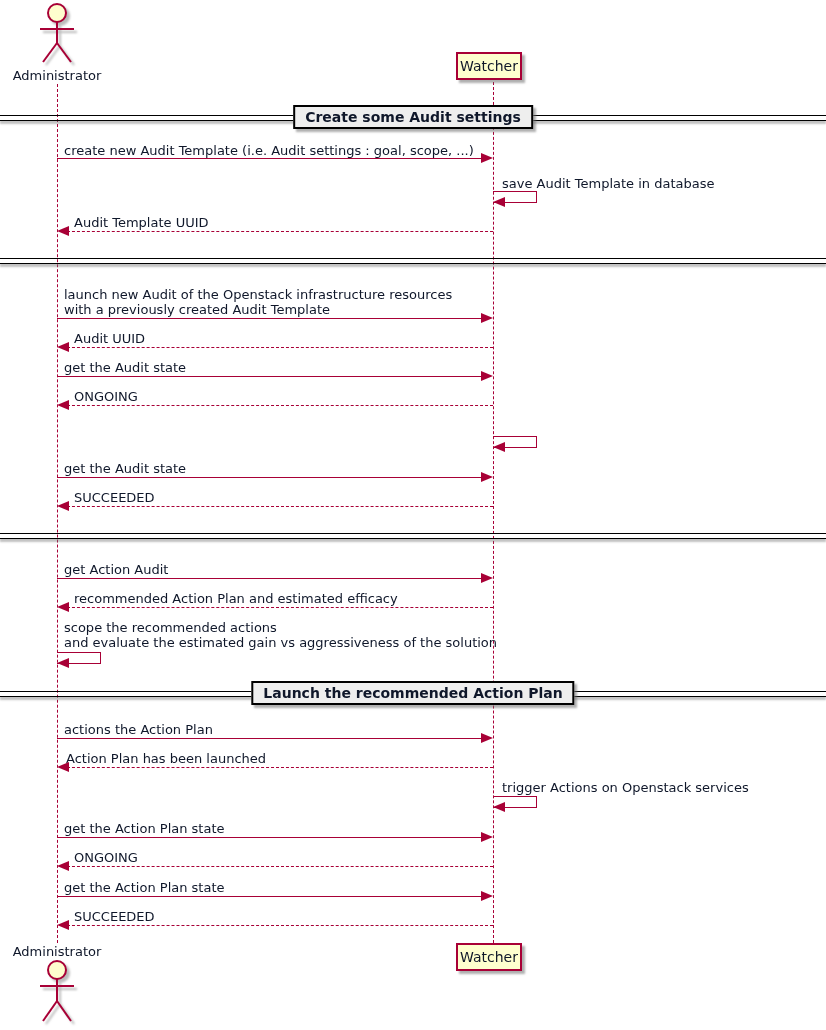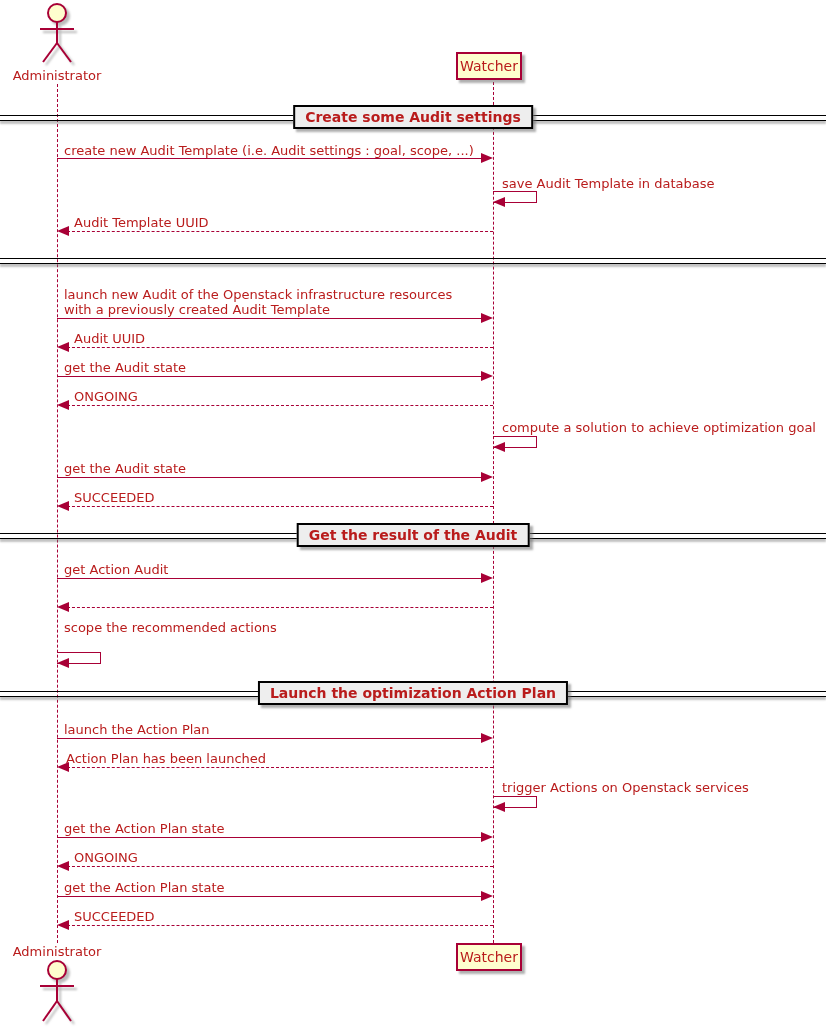--- a/index.html
+++ b/index.html
@@ -1,21 +1,21 @@
 <!DOCTYPE html>
 <html><head>
 <meta charset="utf-8">
 <style>
   html,body{margin:0;padding:0;background:#ffffff;}
   #diagram{
     position:relative;
     width:826px;height:1030px;
     background:#ffffff;
     font-family:"DejaVu Sans","Liberation Sans",sans-serif;
-    font-size:13px;color:#b91c1c;
+    font-size:13px;color:#0f172a;
     overflow:hidden;
   }
   
   .lifeline{
     position:absolute;width:0;
     border-left:1px dashed #A80036;
   }
   
   .participant{
     position:absolute;
@@ -102,50 +102,50 @@
   <div class="ah-l" style="left:57px;top:342px;"></div>
 
   <div class="msg-text" style="left:64px;top:360px;">get the Audit state</div>
   <div class="line-solid" style="left:57px;top:376px;width:426px;"></div>
   <div class="ah-r" style="left:481px;top:371px;"></div>
 
   <div class="msg-text" style="left:74px;top:389px;">ONGOING</div>
   <div class="line-return" style="left:67px;top:405px;width:426px;"></div>
   <div class="ah-l" style="left:57px;top:400px;"></div>
 
-  <div class="msg-text" style="left:502px;top:420px;">compute a solution to achieve optimization goal</div>
   <div class="self-loop" style="left:493px;top:436px;"></div>
   <div class="ah-l" style="left:493px;top:442px;"></div>
 
   <div class="msg-text" style="left:64px;top:461px;">get the Audit state</div>
   <div class="line-solid" style="left:57px;top:477px;width:426px;"></div>
   <div class="ah-r" style="left:481px;top:472px;"></div>
 
   <div class="msg-text" style="left:74px;top:490px;">SUCCEEDED</div>
   <div class="line-return" style="left:67px;top:506px;width:426px;"></div>
   <div class="ah-l" style="left:57px;top:501px;"></div>
 
   <div class="divider-lines" style="top:533px;"></div>
-  <div class="divider-box" style="top:523px;">Get the result of the Audit</div>
 
   <div class="msg-text" style="left:64px;top:562px;">get Action Audit</div>
   <div class="line-solid" style="left:57px;top:578px;width:426px;"></div>
   <div class="ah-r" style="left:481px;top:573px;"></div>
 
+  <div class="msg-text" style="left:74px;top:591px;">recommended Action Plan and estimated efficacy</div>
   <div class="line-return" style="left:67px;top:607px;width:426px;"></div>
   <div class="ah-l" style="left:57px;top:602px;"></div>
 
   <div class="msg-text" style="left:64px;top:620px;">scope the recommended actions</div>
+  <div class="msg-text" style="left:64px;top:635px;">and evaluate the estimated gain vs aggressiveness of the solution</div>
   <div class="self-loop" style="left:57px;top:652px;"></div>
   <div class="ah-l" style="left:57px;top:658px;"></div>
 
   <div class="divider-lines" style="top:691px;"></div>
-  <div class="divider-box" style="top:681px;">Launch the optimization Action Plan</div>
+  <div class="divider-box" style="top:681px;">Launch the recommended Action Plan</div>
 
-  <div class="msg-text" style="left:64px;top:722px;">launch the Action Plan</div>
+  <div class="msg-text" style="left:64px;top:722px;">actions the Action Plan</div>
   <div class="line-solid" style="left:57px;top:738px;width:426px;"></div>
   <div class="ah-r" style="left:481px;top:733px;"></div>
 
   <div class="msg-text" style="left:66px;top:751px;">Action Plan has been launched</div>
   <div class="line-return" style="left:67px;top:767px;width:426px;"></div>
   <div class="ah-l" style="left:57px;top:762px;"></div>
 
   <div class="msg-text" style="left:502px;top:780px;">trigger Actions on Openstack services</div>
   <div class="self-loop" style="left:493px;top:796px;"></div>
   <div class="ah-l" style="left:493px;top:802px;"></div>

